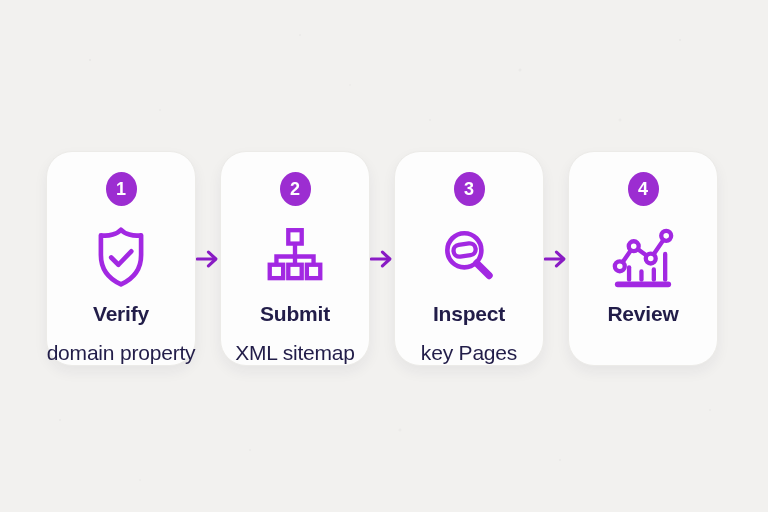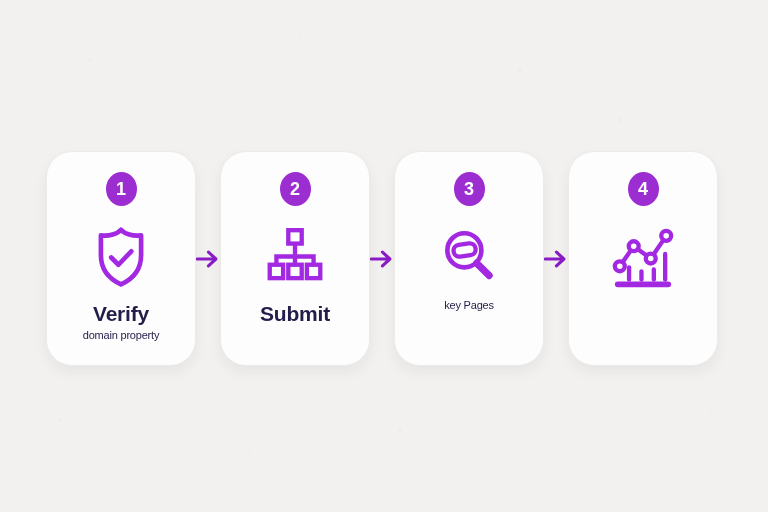--- a/index.html
+++ b/index.html
@@ -78,22 +78,22 @@
   .iconwrap svg { display: block; }
 
   .title {
     margin-top: 6px;
     font-size: 21px;
     font-weight: 700;
     color: #221d49;
     letter-spacing: -0.2px;
   }
   .subtitle {
-    margin-top: 3px;
-    font-size: 11px;
+    margin-top: 15px;
+    font-size: 21px;
     font-weight: 400;
     color: #221d49;
     letter-spacing: -0.2px;
     white-space: nowrap;
   }
 
   .arrow {
     width: 24px;
     display: flex;
     align-items: center;
@@ -138,40 +138,42 @@
           <rect class="stroke" stroke-width="4.2" x="25.5" y="6" width="13" height="13"></rect>
           <path class="stroke" stroke-width="4.2" d="M32 19 V31.5"></path>
           <path class="stroke" stroke-width="4.2" d="M14 39.5 V31.5 H50 V39.5"></path>
           <path class="stroke" stroke-width="4.2" d="M32 31.5 V39.5"></path>
           <rect class="stroke" stroke-width="4.2" x="7.5" y="39.5" width="13" height="13"></rect>
           <rect class="stroke" stroke-width="4.2" x="25.5" y="39.5" width="13" height="13"></rect>
           <rect class="stroke" stroke-width="4.2" x="43.5" y="39.5" width="13" height="13"></rect>
         </svg>
       </div>
       <div class="title">Submit</div>
+      <div class="subtitle">XML sitemap</div>
     </div>
 
     <div class="arrow">
       <svg width="26" height="20" viewBox="0 0 26 20">
         <path d="M1.5 10 H21" stroke="#8a1cc5" stroke-width="3.4" stroke-linecap="round" fill="none"></path>
         <path d="M13.5 2.5 L21.5 10 L13.5 17.5" stroke="#8a1cc5" stroke-width="3.4" stroke-linecap="round" stroke-linejoin="round" fill="none"></path>
       </svg>
     </div>
 
     <div class="card">
       <div class="badge">
         <span>3</span>
       </div>
       <div class="iconwrap">
         <svg width="66" height="66" viewBox="0 0 64 64">
           <circle class="stroke" stroke-width="4.5" cx="27.5" cy="25.5" r="16.5"></circle>
           <rect class="stroke" stroke-width="4.2" x="17" y="19.5" width="21.5" height="11.5" rx="5.75" transform="rotate(-8 27.5 25.5)"></rect>
           <path d="M39.5 38 L51.5 50" stroke="#a228e2" stroke-width="7" stroke-linecap="round" fill="none"></path>
         </svg>
       </div>
+      <div class="title">Inspect</div>
       <div class="subtitle">key Pages</div>
     </div>
 
     <div class="arrow">
       <svg width="26" height="20" viewBox="0 0 26 20">
         <path d="M1.5 10 H21" stroke="#8a1cc5" stroke-width="3.4" stroke-linecap="round" fill="none"></path>
         <path d="M13.5 2.5 L21.5 10 L13.5 17.5" stroke="#8a1cc5" stroke-width="3.4" stroke-linecap="round" stroke-linejoin="round" fill="none"></path>
       </svg>
     </div>
 
@@ -186,16 +188,17 @@
           <path class="stroke" stroke-width="4.2" stroke-linecap="round" d="M30.5 46 V54"></path>
           <path class="stroke" stroke-width="4.2" stroke-linecap="round" d="M42.5 44 V54"></path>
           <path class="stroke" stroke-width="4.2" stroke-linecap="round" d="M53.5 29 V54"></path>
           <path class="stroke" stroke-width="4.2" stroke-linejoin="round" d="M9.5 41 L23 21.5 L39.5 33.5 L54.5 11.5"></path>
           <circle cx="9.5" cy="41" r="4.8" fill="#fdfdfd" stroke="#a228e2" stroke-width="4.2"></circle>
           <circle cx="23" cy="21.5" r="4.8" fill="#fdfdfd" stroke="#a228e2" stroke-width="4.2"></circle>
           <circle cx="39.5" cy="33.5" r="4.8" fill="#fdfdfd" stroke="#a228e2" stroke-width="4.2"></circle>
           <circle cx="54.5" cy="11.5" r="4.8" fill="#fdfdfd" stroke="#a228e2" stroke-width="4.2"></circle>
         </svg>
       </div>
+      <div class="title">Review</div>
     </div>
 
   </div>
 </div>
 
 </body></html>

